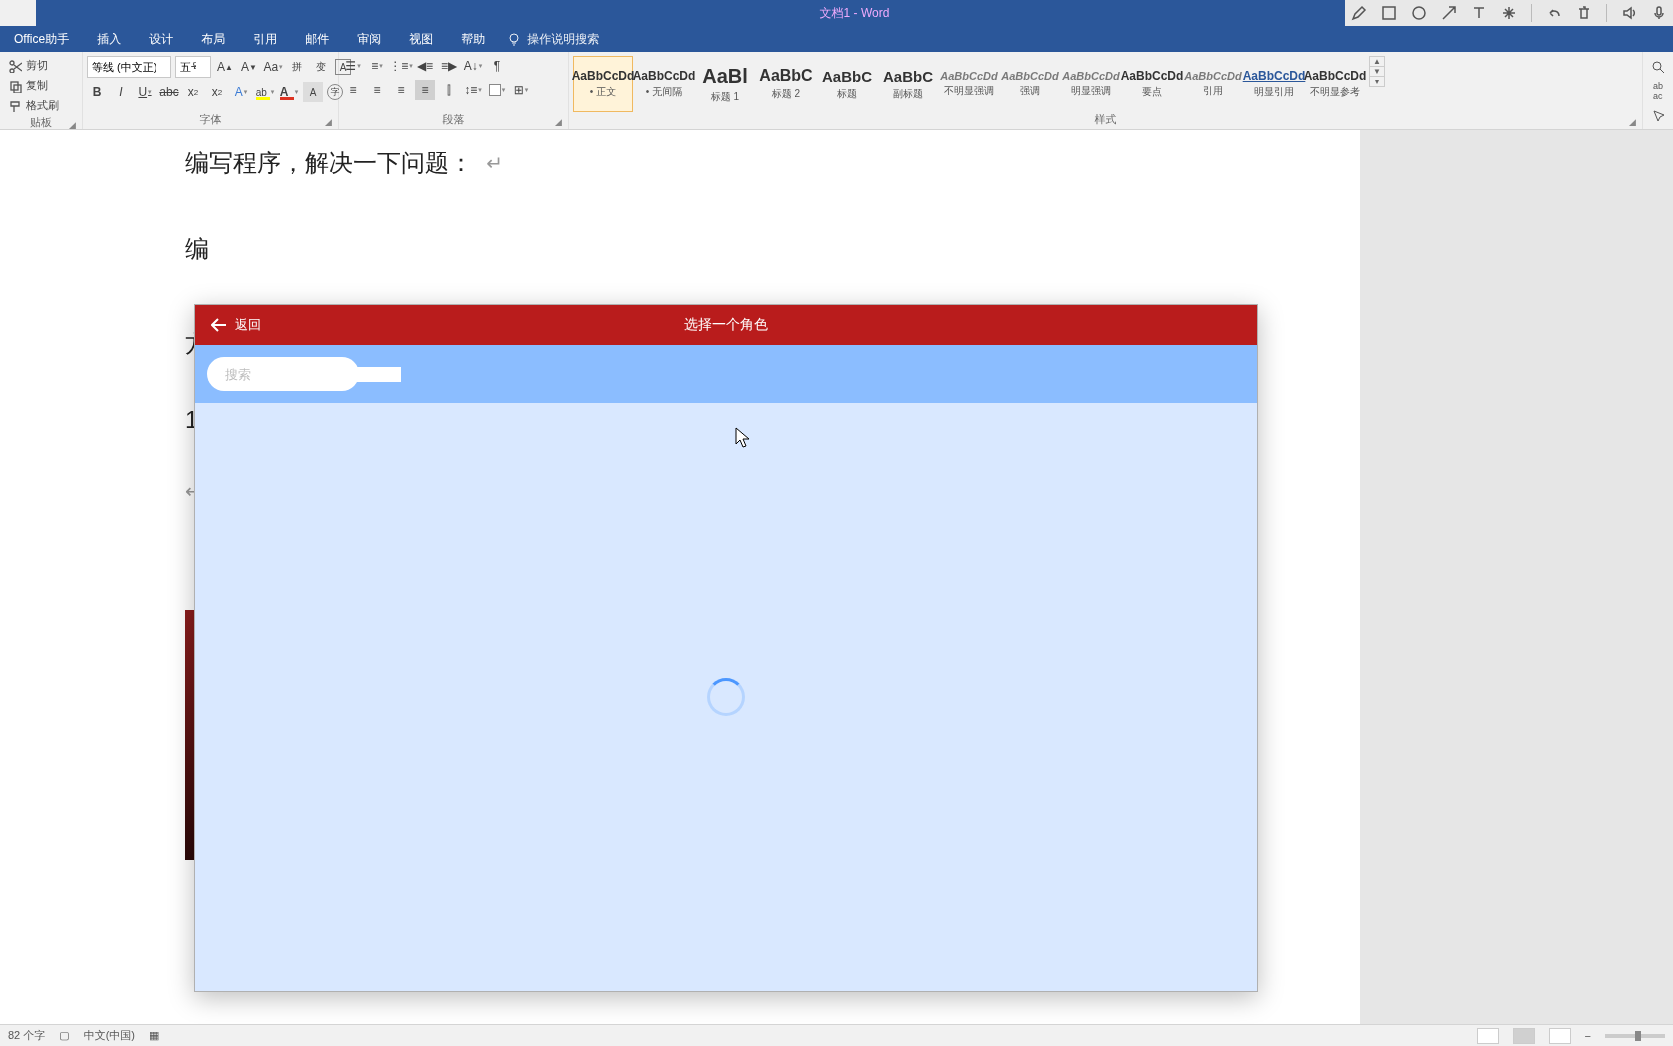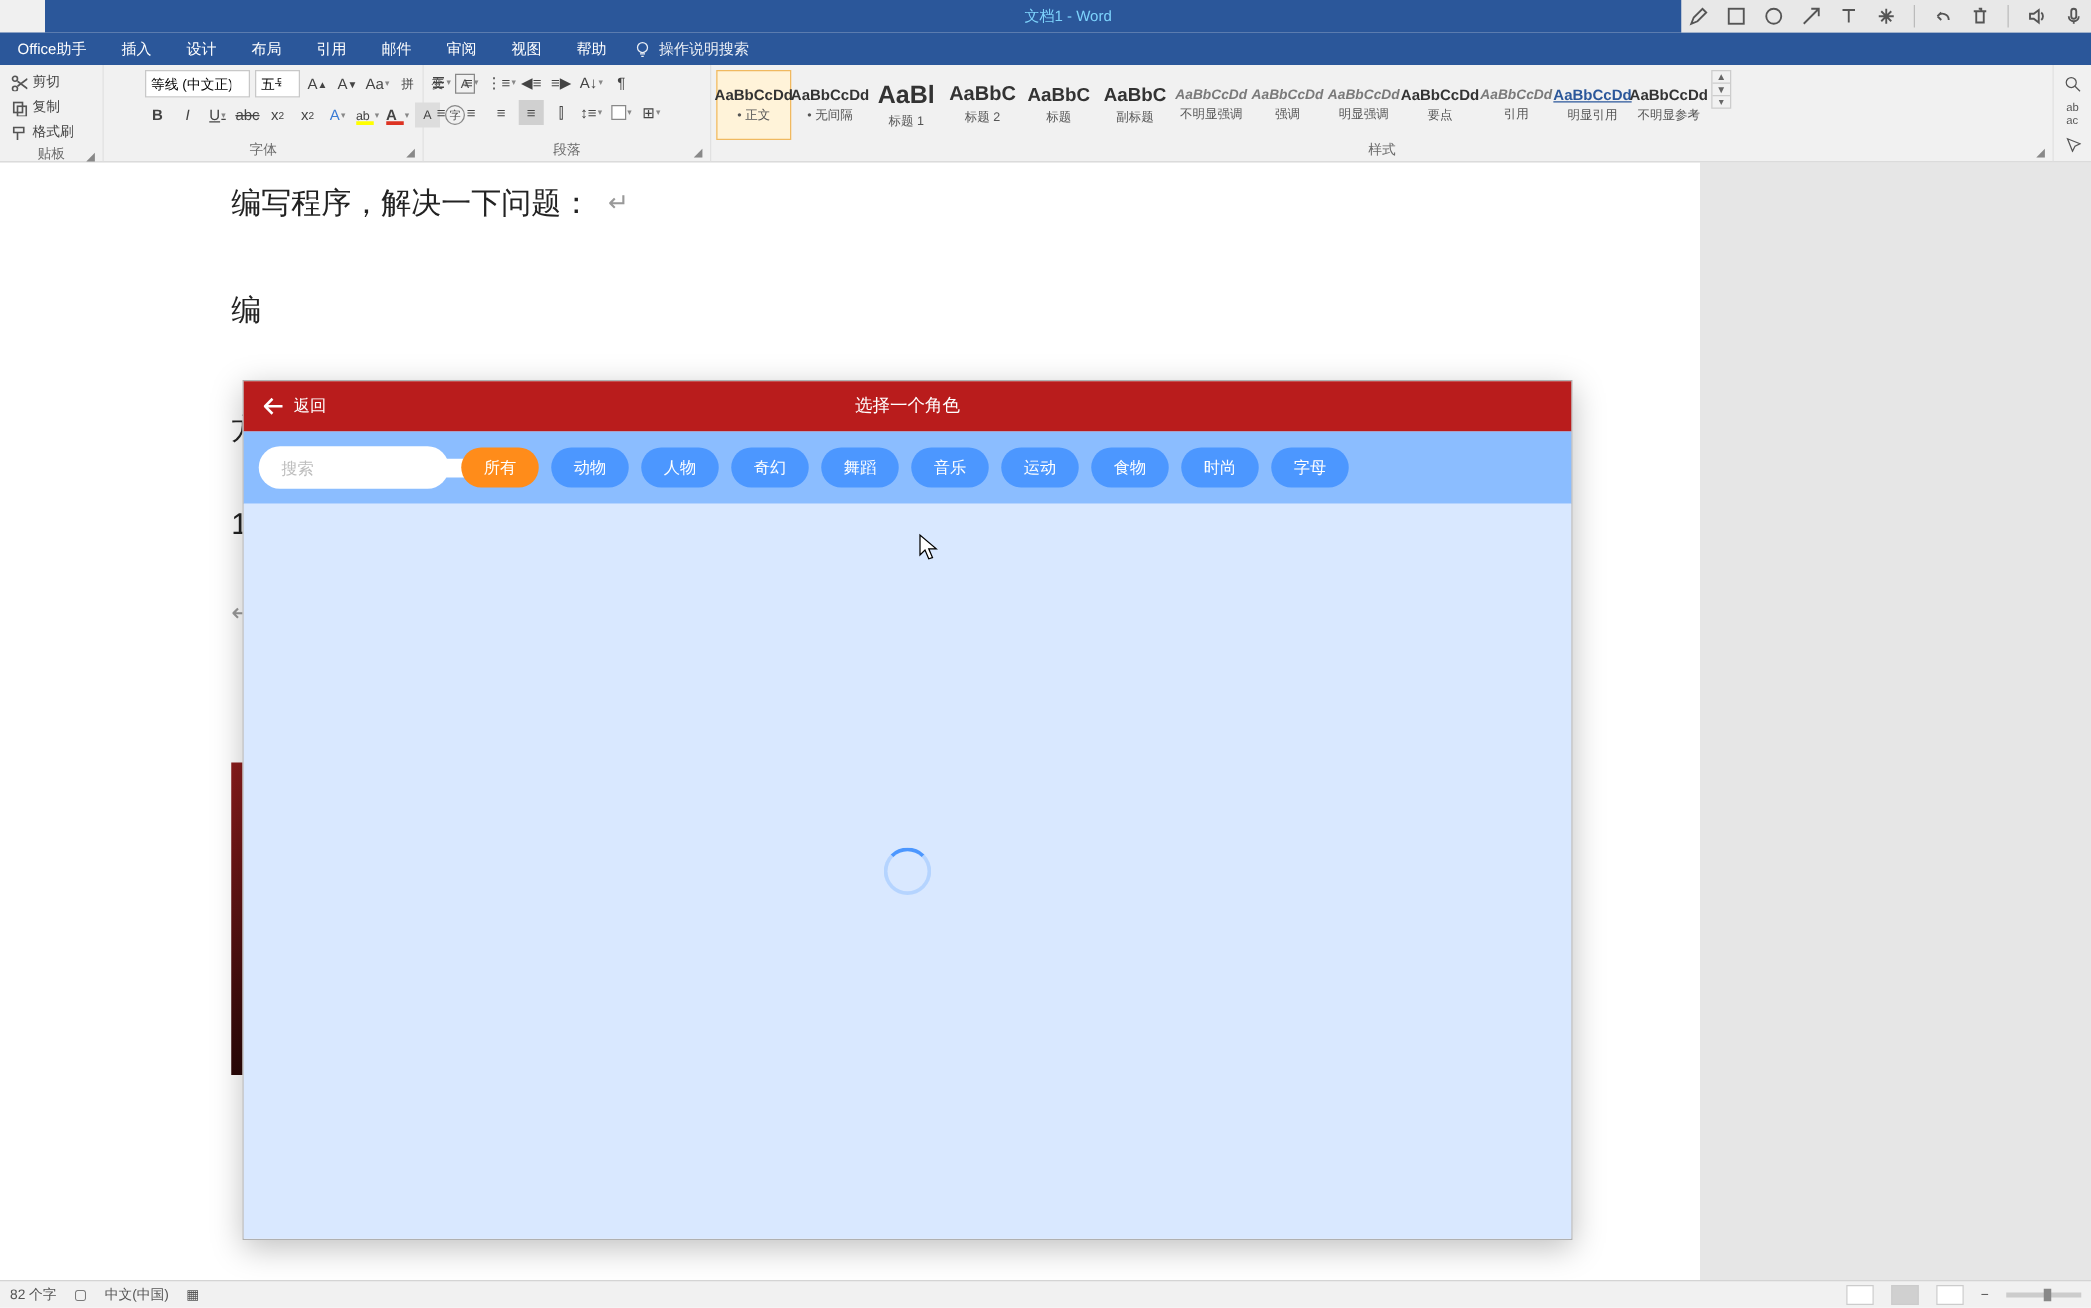--- a/index.html
+++ b/index.html
@@ -1,19 +1,19 @@
 <!DOCTYPE html>
 <html><head>
 <meta charset="utf-8">
 <style>
 *{box-sizing:border-box;margin:0;padding:0;font-family:"Microsoft YaHei","Segoe UI",sans-serif;}
 body{background:#f0f0f0;overflow:hidden;width:1673px;height:1046px;}
 
 
-.word-title{height:26px;background:#2b579a;color:#7dd3fc;display:flex;align-items:center;justify-content:center;font-size:12px;position:relative;margin-left:36px;}
+.word-title{height:26px;background:#2b579a;color:#f0abfc;display:flex;align-items:center;justify-content:center;font-size:12px;position:relative;margin-left:36px;}
 .title-tools{position:absolute;right:0;top:0;height:100%;display:flex;align-items:center;background:#e8e8e8;padding:0 6px;gap:14px;}
 .title-tools svg{width:16px;height:16px;stroke:#555;fill:none;stroke-width:1.5;}
 .title-tools .sep{width:1px;height:18px;background:#bbb;}
 
 
 .word-tabs{height:26px;background:#2b579a;color:#fff;display:flex;align-items:center;font-size:12px;padding-left:0;}
 .word-tabs .tab{padding:0 14px;cursor:pointer;}
 .word-tabs .help-hint{display:flex;align-items:center;gap:6px;margin-left:8px;opacity:.9;}
 .word-tabs svg{width:14px;height:14px;stroke:#fff;fill:none;}
 
@@ -183,21 +183,21 @@
             </svg>
             <span>格式刷</span>
           </div>
     </div>
       </div>
     <div class="label"><span>贴板</span><span class="launcher">◢</span></div>
   </div>
 
   <div class="ribbon-group" style="width:256px">
     <div class="body">
-        <div class="vsplit" style="gap:4px;margin-left:29px;">
+        <div class="vsplit" style="gap:4px;">
       <div class="font-row">
         <input class="font-select fs1" value="等线 (中文正)" style="">
         <input class="font-select fs2" value="五号" style="">
         <div class="ficon">A<sup style="font-size:8px">▲</sup></div>
         <div class="ficon">A<sup style="font-size:8px">▼</sup></div>
         <div class="ficon">Aa<span class="dd">▾</span></div>
         <div class="ficon" style="font-size:10px">拼</div>
         <div class="ficon" style="font-size:10px">变</div>
         <div class="ficon" style="border:1px solid #888;width:16px;height:16px;font-size:10px">A</div>
       </div>
@@ -363,32 +363,20 @@
       <div class="scratch-title">选择一个角色</div>
     </div>
     <div class="scratch-filter">
       <div class="scratch-search">
         <svg viewBox="0 0 16 16">
             <circle cx="7" cy="7" r="5"></circle>
             <path d="M11 11l4 4"></path>
           </svg>
         <input placeholder="搜索" style="">
       </div>
-      <div id="cat-container" style="display:flex;gap:10px;">
-          <div class="cat-btn active">所有</div>
-          <div class="cat-btn">动物</div>
-          <div class="cat-btn">人物</div>
-          <div class="cat-btn">奇幻</div>
-          <div class="cat-btn">舞蹈</div>
-          <div class="cat-btn">音乐</div>
-          <div class="cat-btn">运动</div>
-          <div class="cat-btn">食物</div>
-          <div class="cat-btn">时尚</div>
-          <div class="cat-btn">字母</div>
-        </div>
     </div>
     <div class="scratch-body">
       <div class="spinner"></div>
       <div class="cursor" style="left:539px;top:23px">
         <svg viewBox="0 0 18 24">
             <path d="M2 2l0 16 4-4 3 7 3-1-3-7 6 0z" fill="#fff" stroke="#000" stroke-width="1"></path>
           </svg>
       </div>
     </div>
   </div>

